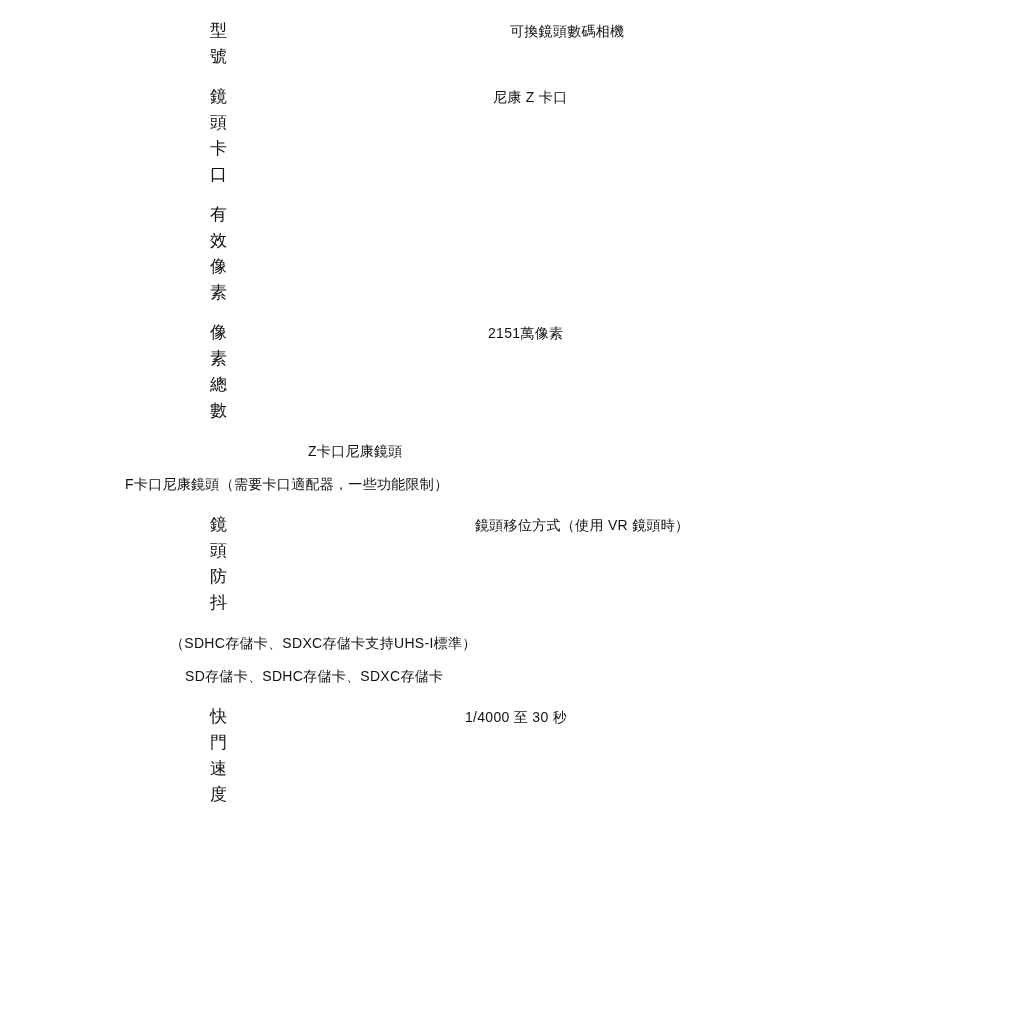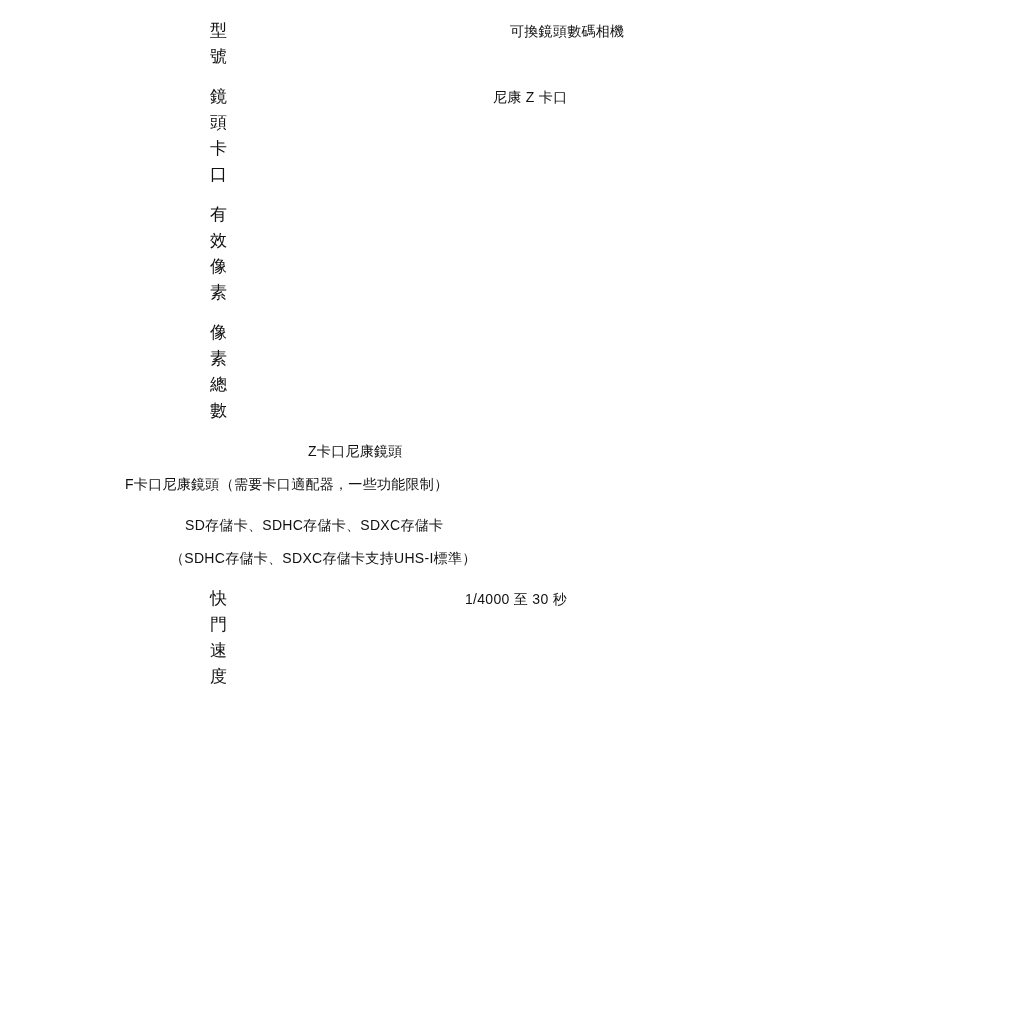--- a/index.html
+++ b/index.html
@@ -78,31 +78,40 @@
         <div class="spec-label">鏡頭卡口</div>
         <div class="spec-values">
           <div class="spec-value val-indent-1">尼康 Z 卡口</div>
         </div>
       </div>
       <div class="spec-row">
         <div class="spec-label">有效像素</div>
       </div>
       <div class="spec-row">
         <div class="spec-label">像素總數</div>
+        <div class="spec-values">
+          <div class="spec-value val-indent-3">2151萬像素</div>
+        </div>
       </div>
       <div class="spec-row">
         <div class="spec-values">
           <div class="spec-value val-indent-3">Z卡口尼康鏡頭</div>
           <div class="spec-value val-indent-8">F卡口尼康鏡頭（需要卡口適配器，一些功能限制）</div>
         </div>
       </div>
       <div class="spec-row">
+        <div class="spec-label">鏡頭防抖</div>
         <div class="spec-values">
+          <div class="spec-value val-indent-6">鏡頭移位方式（使用 VR 鏡頭時）</div>
+        </div>
+      </div>
+      <div class="spec-row">
+        <div class="spec-values">
+          <div class="spec-value val-indent-5">（SDHC存儲卡、SDXC存儲卡支持UHS-I標準）</div>
           <div class="spec-value val-indent-7">SD存儲卡、SDHC存儲卡、SDXC存儲卡</div>
-          <div class="spec-value val-indent-5">（SDHC存儲卡、SDXC存儲卡支持UHS-I標準）</div>
         </div>
       </div>
       <div class="spec-row">
         <div class="spec-label">快門速度</div>
         <div class="spec-values">
           <div class="spec-value val-indent-9">1/4000 至 30 秒</div>
         </div>
       </div>
     </div>
 

